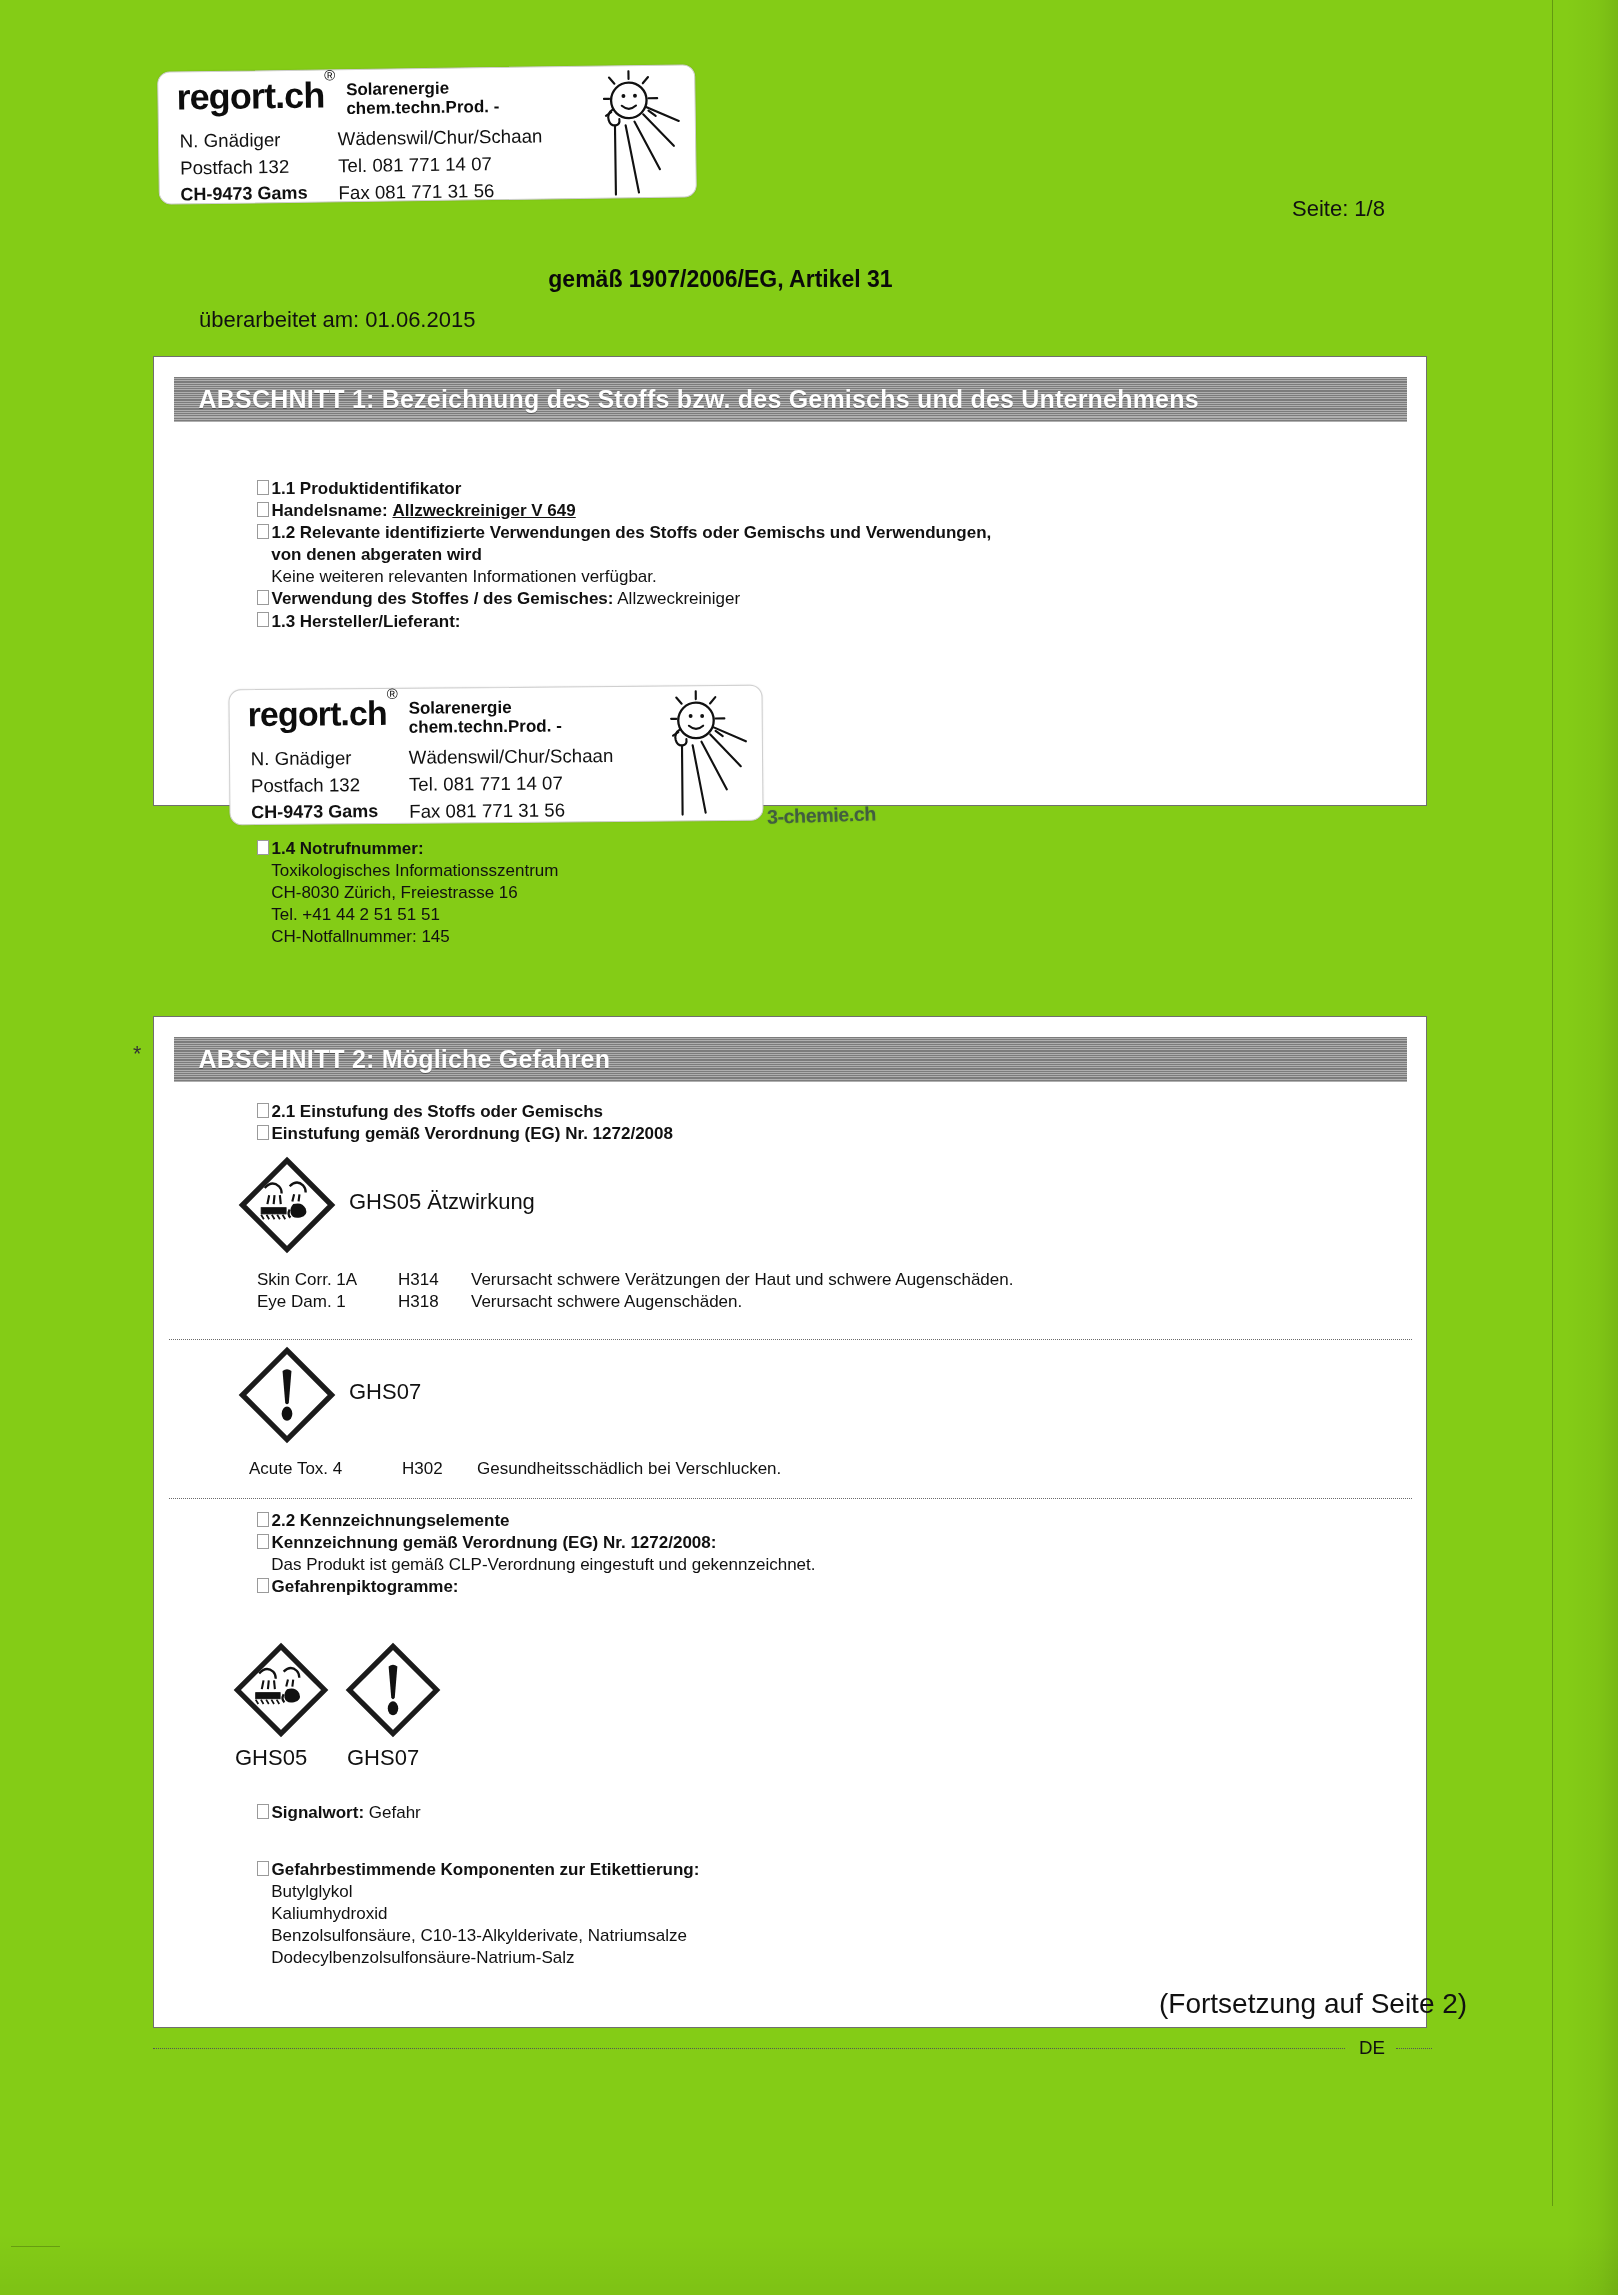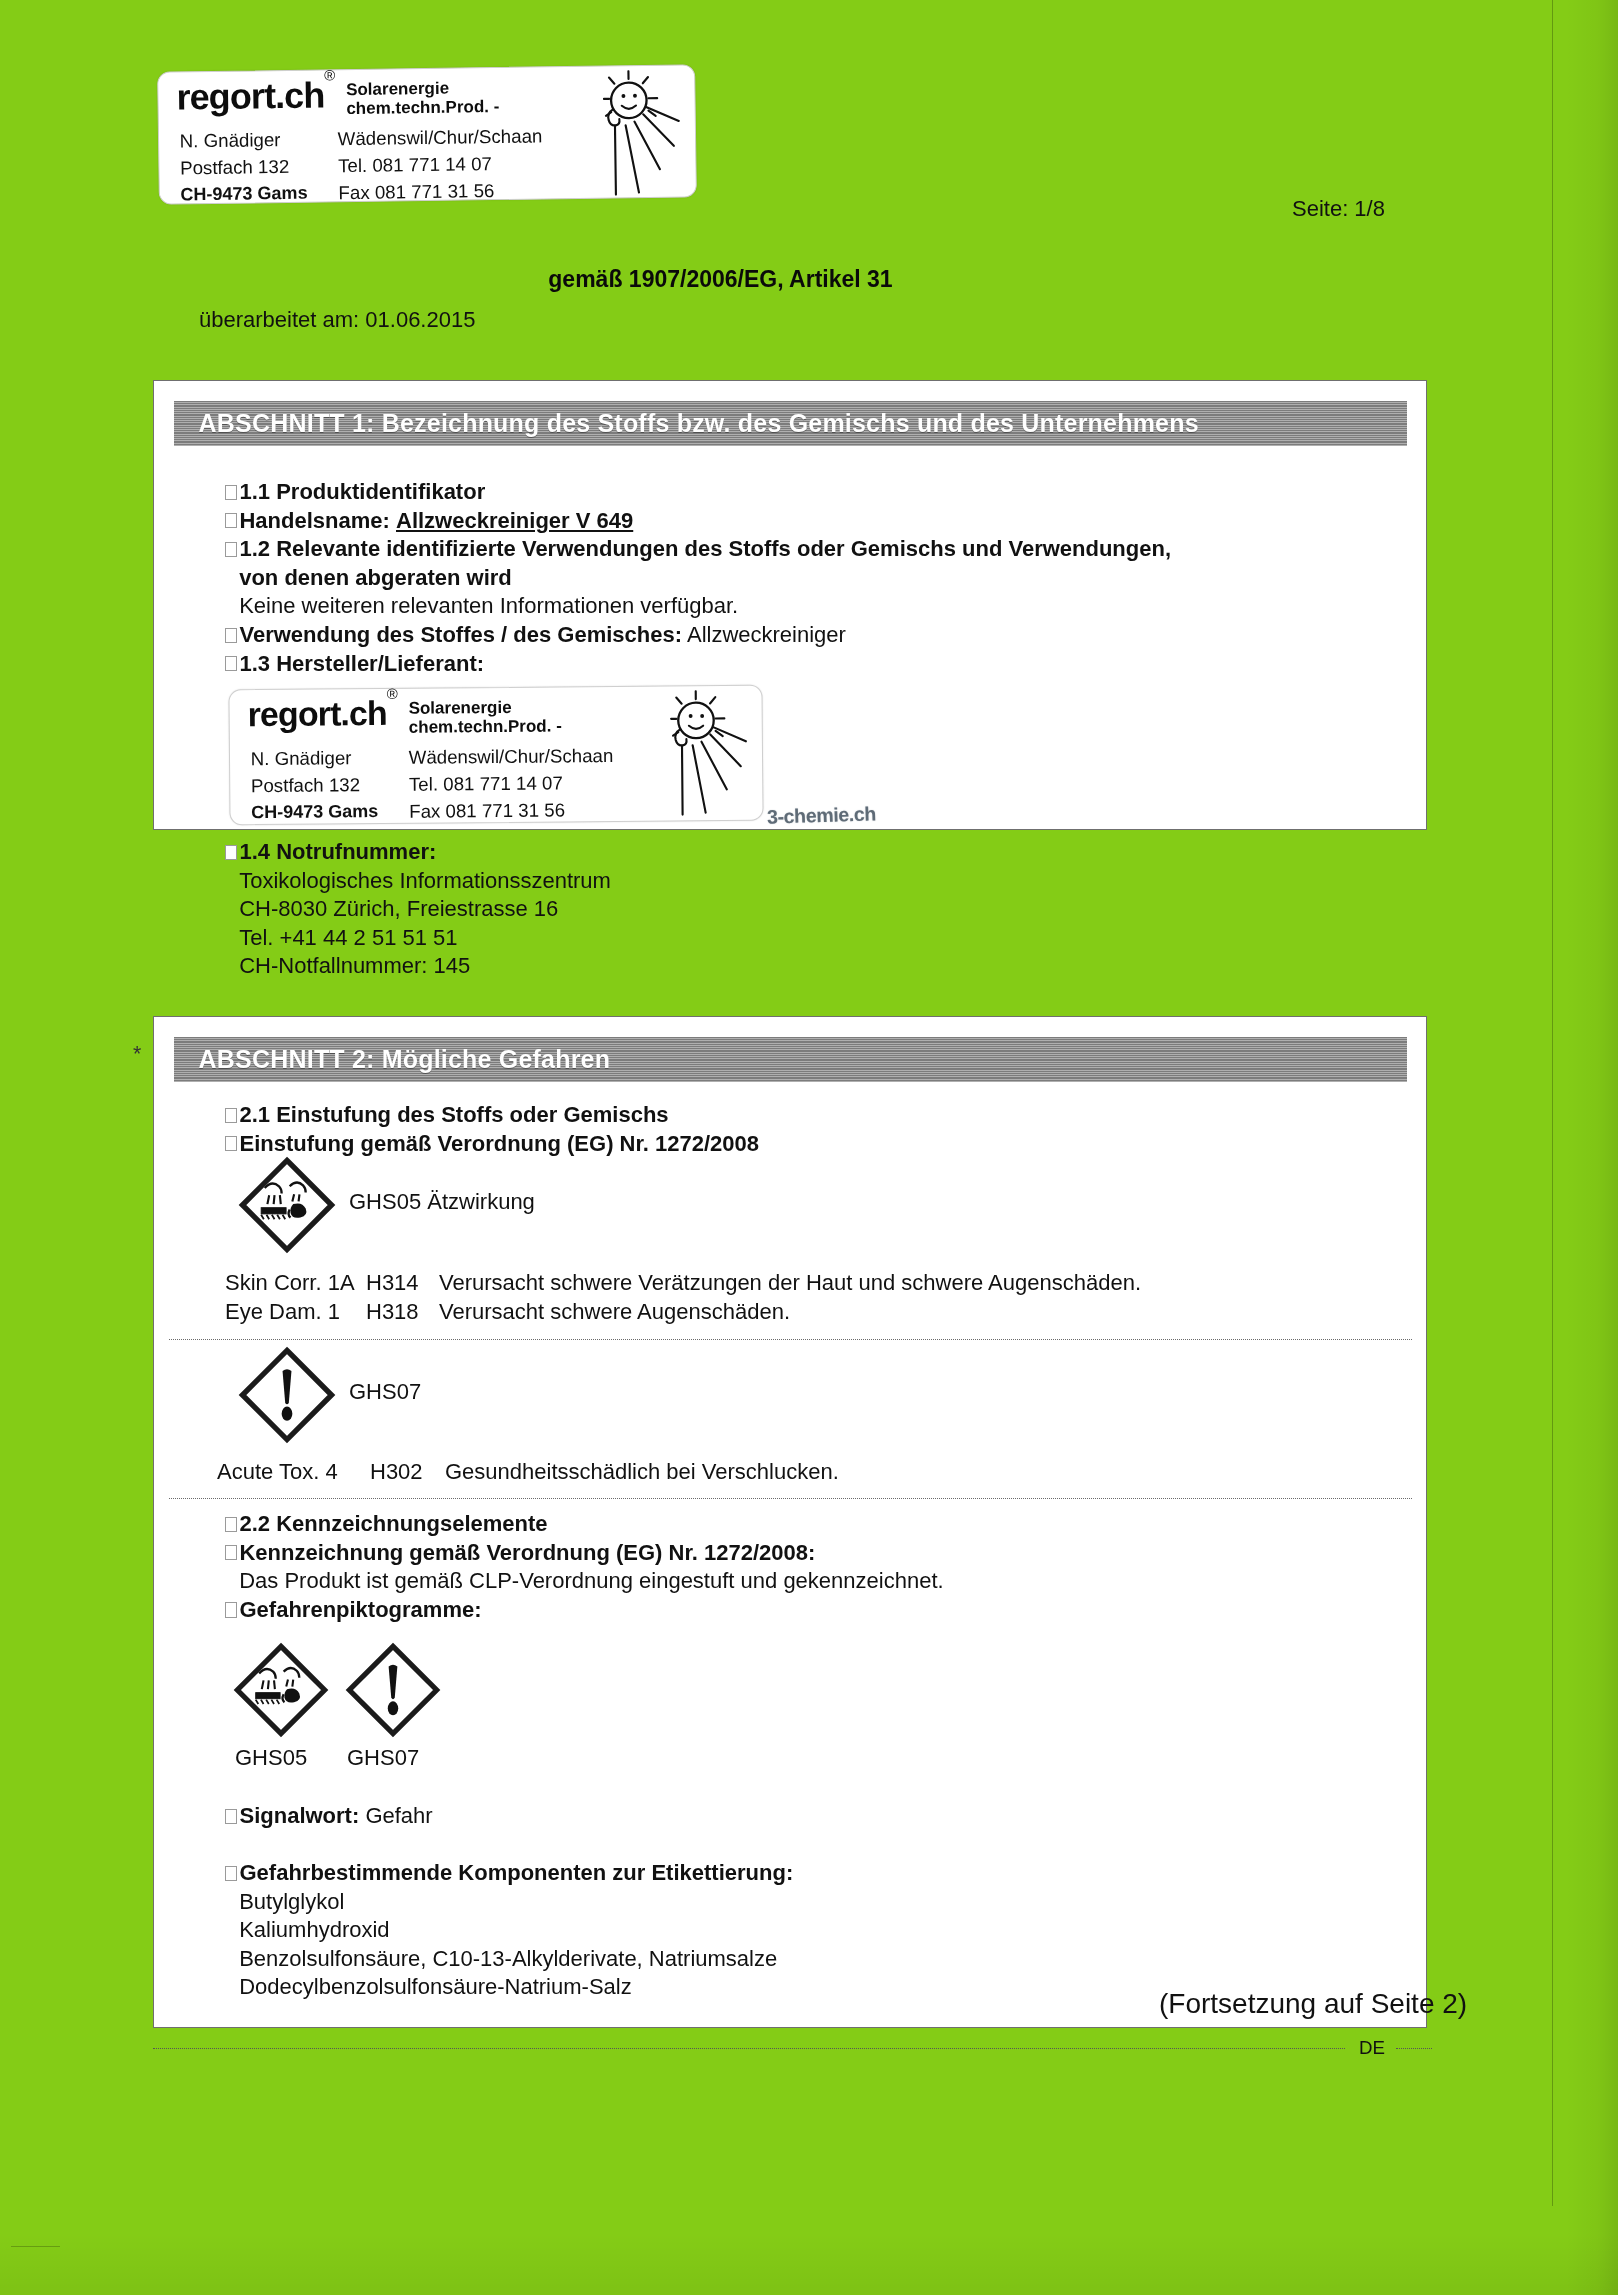--- a/index.html
+++ b/index.html
@@ -174,23 +174,24 @@
     padding: 6.2px 0 6.2px 25px;
     letter-spacing: 0.2px;
     background-color: #8d8d8d;
     background-image:
       repeating-linear-gradient(0deg, rgba(255,255,255,0.30) 0px, rgba(255,255,255,0.30) 0.9px, rgba(0,0,0,0.12) 0.9px, rgba(0,0,0,0.12) 1.8px);
     text-shadow: 0 0.9px 0 rgba(0,0,0,0.35);
   }
 
   .body-text {
     position: absolute;
-    font-size: 22px;
+    font-size: 17px;
     line-height: 1.30;
     color: #111;
+    margin-left: 32px;
   }
   .b { font-weight: 700; }
   .u { text-decoration: underline; }
   .bx {
     display: inline-block;
     width: 9.8px; height: 13.3px;
     border: 1.1px solid #9a9a9a;
     margin-right: 2.7px;
     vertical-align: -0.9px;
     background: #fff;
@@ -275,21 +276,21 @@
         <path d="M44 44 q-7 4 -5 12 q2 7 8 6 q5 -1 4 -7"></path>
         <path d="M46 62 L46 140 M58 62 L72 138 M68 58 L96 112 M78 50 L112 86 M82 42 L118 58"></path>
       </svg>
     </div>
   </div>
 
   <div class="page-no">Seite: 1/8</div>
   <div class="doc-subtitle">gemäß 1907/2006/EG, Artikel 31</div>
   <div class="revised">überarbeitet am: 01.06.2015</div>
 
-  <div class="frame f1" style="top:356px;height:450px;margin-top:24px;">
+  <div class="frame f1" style="top:356px;height:450px;">
     <div class="sec-head" style="top:19.6px;width:1233px;margin-left:19.6px;">ABSCHNITT 1: Bezeichnung des Stoffs bzw. des Gemischs und des Unternehmens</div>
   </div>
 
   <div class="body-text" style="left:225px; top:478px;">
     <div class="line"><span class="bx"></span><span class="b">1.1 Produktidentifikator</span></div>
     <div class="line"><span class="bx"></span><span class="b">Handelsname:</span> <span class="b u">Allzweckreiniger V 649</span></div>
     <div class="line"><span class="bx"></span><span class="b">1.2 Relevante identifizierte Verwendungen des Stoffs oder Gemischs und Verwendungen,</span></div>
     <div class="line" style="padding-left:14.2px;"><span class="b">von denen abgeraten wird</span></div>
     <div class="line" style="padding-left:14.2px;">Keine weiteren relevanten Informationen verfügbar.</div>
     <div class="line"><span class="bx"></span><span class="b">Verwendung des Stoffes / des Gemisches:</span> <span>Allzweckreiniger</span></div>

